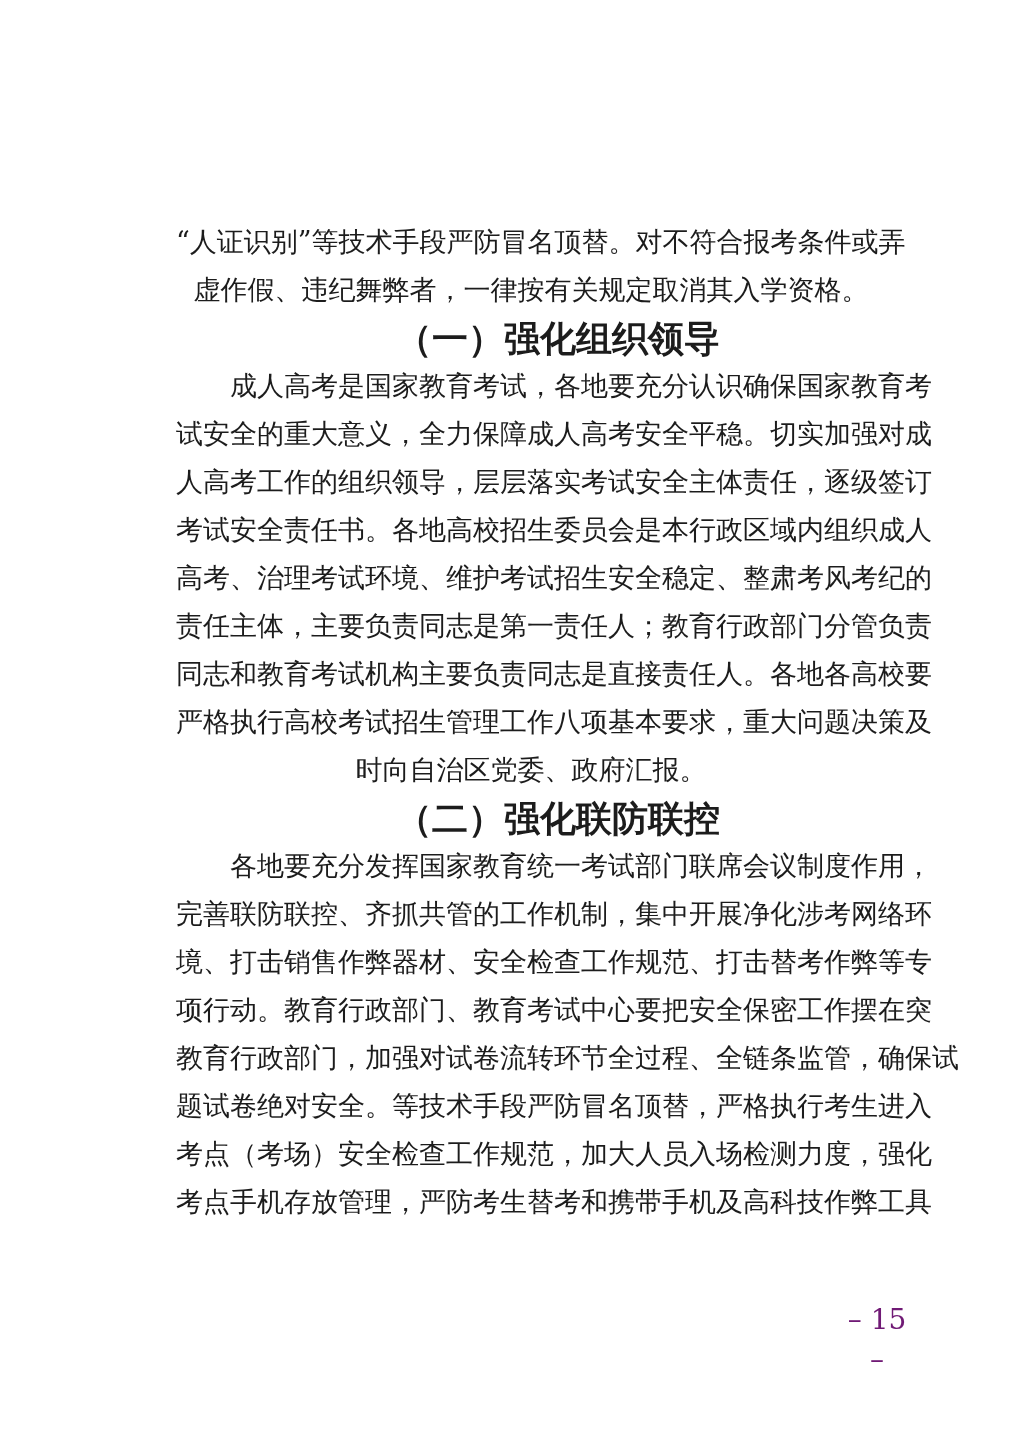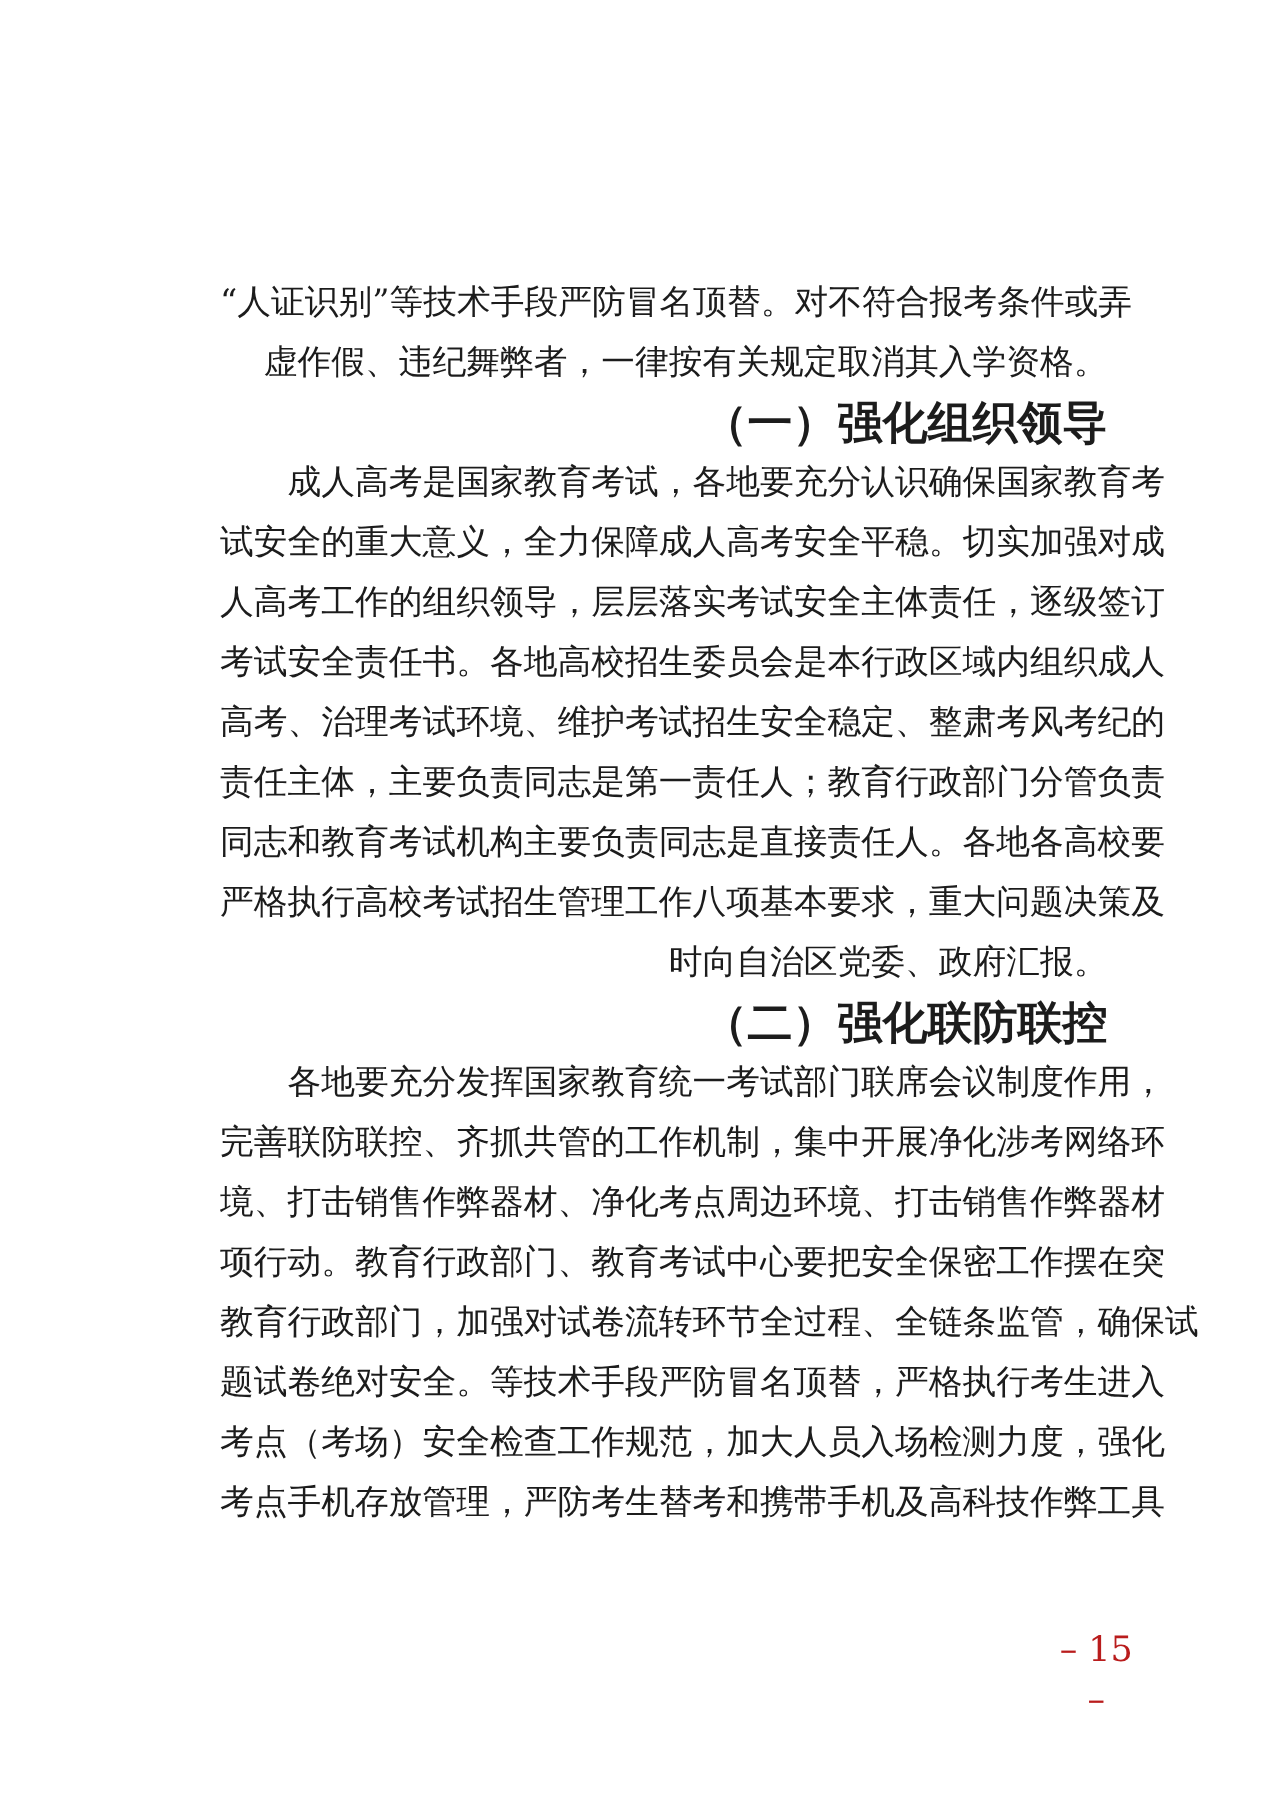--- a/index.html
+++ b/index.html
@@ -21,21 +21,21 @@
     left: 140px;
     top: 182px;
     width: 758px;
   }
   .line {
     display: block;
     height: 48px;
     line-height: 48px;
     font-size: 27px;
     white-space: nowrap;
-    text-align: right;
+    text-align: center;
     letter-spacing: 0;
   }
   .line.fill {
     text-align: justify;
     text-align-last: justify;
   }
   .line.indent {
     text-indent: 54px;
   }
   .line.h1 {
@@ -49,21 +49,21 @@
   }
   .page-number {
     position: absolute;
     left: 820px;
     top: 1276px;
     width: 90px;
     height: 40px;
     line-height: 40px;
     font-size: 28px;
     text-align: center;
-    color: #b91c1c;
+    color: #701a75;
     font-family: "DejaVu Serif", "Liberation Serif", serif;
   }
 </style>
 </head>
 <body>
 
 <div class="page">
   <div class="content">
       <div class="line body fill">“人证识别”等技术手段严防冒名顶替。对不符合报考条件或弄</div>
       <div class="line body">虚作假、违纪舞弊者，一律按有关规定取消其入学资格。</div>
@@ -73,21 +73,21 @@
       <div class="line body fill">人高考工作的组织领导，层层落实考试安全主体责任，逐级签订</div>
       <div class="line body fill">考试安全责任书。各地高校招生委员会是本行政区域内组织成人</div>
       <div class="line body fill">高考、治理考试环境、维护考试招生安全稳定、整肃考风考纪的</div>
       <div class="line body fill">责任主体，主要负责同志是第一责任人；教育行政部门分管负责</div>
       <div class="line body fill">同志和教育考试机构主要负责同志是直接责任人。各地各高校要</div>
       <div class="line body fill">严格执行高校考试招生管理工作八项基本要求，重大问题决策及</div>
       <div class="line body">时向自治区党委、政府汇报。</div>
       <div class="line h2 indent">（二）强化联防联控</div>
       <div class="line body indent fill">各地要充分发挥国家教育统一考试部门联席会议制度作用，</div>
       <div class="line body fill">完善联防联控、齐抓共管的工作机制，集中开展净化涉考网络环</div>
-      <div class="line body fill">境、打击销售作弊器材、净化考点周边环境、打击销售作弊器材</div>
+      <div class="line body fill">境、打击销售作弊器材、安全检查工作规范、打击替考作弊等专</div>
       <div class="line body fill">项行动。教育行政部门、教育考试中心要把安全保密工作摆在突</div>
       <div class="line body fill">教育行政部门，加强对试卷流转环节全过程、全链条监管，确保试</div>
       <div class="line body fill">题试卷绝对安全。等技术手段严防冒名顶替，严格执行考生进入</div>
       <div class="line body fill">考点（考场）安全检查工作规范，加大人员入场检测力度，强化</div>
       <div class="line body fill">考点手机存放管理，严防考生替考和携带手机及高科技作弊工具</div>
     </div>
   <div class="page-number">– 15 –</div>
 </div>
 
 </body></html>

